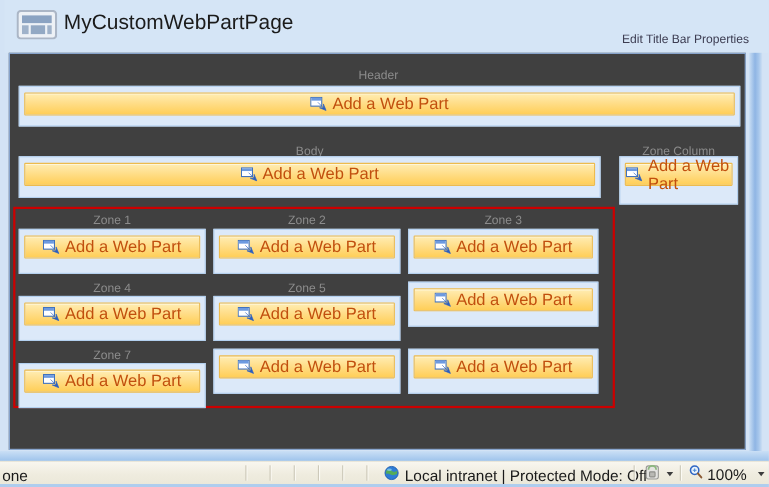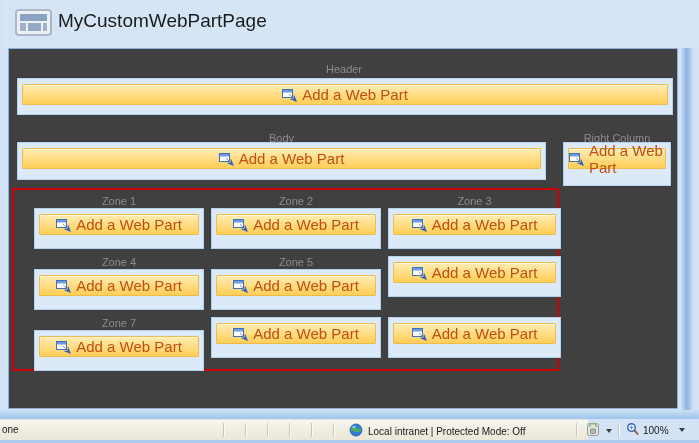--- a/index.html
+++ b/index.html
@@ -32,33 +32,33 @@
   .hdr-label { position:absolute; left:0; width:670px; top:14px; }
   .hdr-box { position:absolute; left:8px; top:29px; width:656px; height:37px; }
   .body-label { position:absolute; left:8px; width:529px; top:83px; }
   .body-box { position:absolute; left:8px; top:93px; width:529px; height:38px; }
   .rc-label { position:absolute; left:554px; width:108px; top:83px; }
   .rc-box { position:absolute; left:554px; top:93px; width:108px; height:44px; }
 
   .highlight-rect { position:absolute; left:3px; top:139px; width:547px; height:183px;
     border:2px solid #CC0000; pointer-events:none; }
 
-  .zones-grid { position:absolute; left:25px; top:146px; width:527px;
+  .zones-grid { position:absolute; left:8px; top:146px; width:527px;
     display:grid; grid-template-columns:170px 170px 173px; column-gap:7px; row-gap:7px; }
   .zcell .zone-label { margin-bottom:1px; }
   .zcell .zone-box { height:41px; }
 
   
   .bottom-strip { position:absolute; left:0; top:410px; width:699px; height:9px;
     background:linear-gradient(180deg,#CADFF5 0%,#9FC4EC 100%); }
 
   
-  .statusbar { position:absolute; left:0; top:419px; width:588px; height:21px;
+  .statusbar { position:absolute; left:0; top:419px; width:699px; height:21px;
     background:linear-gradient(180deg,#F8F6EF 0%,#EFECdf 55%,#EBE8DA 100%);
-    border-top:1px solid #E9E6D9; font-size:10px; color:#1A1A1A; }
+    border-top:1px solid #E9E6D9; font-size:14px; color:#1A1A1A; }
   .statusbar .left-text { position:absolute; left:2px; top:4px; }
   .sep { position:absolute; top:3px; width:2px; height:14px;
     border-left:1px solid #CDC9BA; border-right:1px solid #FBFAF4; }
   .zone-info { position:absolute; left:349px; top:3px; display:flex; align-items:center; }
   .zone-info .txt { margin-left:5px; }
   .sb-btn { position:absolute; top:2px; display:flex; align-items:center; cursor:pointer; }
   .caret { width:0; height:0; border-left:3px solid transparent; border-right:3px solid transparent;
     border-top:4px solid #3C3C3C; margin-left:6px; }
   .blue-base { position:absolute; left:0; top:440px; width:699px; height:3px; background:#AECDEE; }
 </style>
@@ -71,20 +71,21 @@
     <span class="wp-icon">
       <svg width="37" height="27" viewBox="0 0 37 27">
         <rect x="1" y="1" width="35" height="25" rx="3" fill="#EDF1F6" stroke="#ABB6C6" stroke-width="2"></rect>
         <rect x="5" y="5" width="27" height="7" fill="#8BA3C2"></rect>
         <rect x="5" y="14" width="6" height="8" fill="#9FB2CA"></rect>
         <rect x="13" y="14" width="13" height="8" fill="#93A9C4"></rect>
         <rect x="28" y="14" width="4" height="8" fill="#9FB2CA"></rect>
       </svg>
     </span>
     <div class="page-title">MyCustomWebPartPage</div>
+    <div class="edit-link">Edit Title Bar Properties</div>
   </div>
 
   <div class="panel">
 
     <div class="zone-label hdr-label">Header</div>
     <div class="zone-box hdr-box">
       <div class="add-btn">
         <span class="awp-ico">
           <svg width="15" height="13" viewBox="0 0 15 13">
             <rect x="0.5" y="0.5" width="10" height="8" fill="#FFFFFF" stroke="#4172BE"></rect>
@@ -103,21 +104,21 @@
           <svg width="15" height="13" viewBox="0 0 15 13">
             <rect x="0.5" y="0.5" width="10" height="8" fill="#FFFFFF" stroke="#4172BE"></rect>
             <rect x="1" y="1" width="9" height="2.5" fill="#6D9AE0"></rect>
             <path d="M7 5 L12 10 L12 6.5 L14.5 12.5 L8.5 10 L12 10" fill="#2B5FC0" stroke="#2B5FC0" stroke-width="0.6"></path>
           </svg>
         </span>
         <span class="lbl">Add a Web Part</span>
       </div>
     </div>
 
-    <div class="zone-label rc-label">Right Column</div>
+    <div class="zone-label rc-label">Zone Column</div>
     <div class="zone-box rc-box">
       <div class="add-btn">
         <span class="awp-ico">
           <svg width="15" height="13" viewBox="0 0 15 13">
             <rect x="0.5" y="0.5" width="10" height="8" fill="#FFFFFF" stroke="#4172BE"></rect>
             <rect x="1" y="1" width="9" height="2.5" fill="#6D9AE0"></rect>
             <path d="M7 5 L12 10 L12 6.5 L14.5 12.5 L8.5 10 L12 10" fill="#2B5FC0" stroke="#2B5FC0" stroke-width="0.6"></path>
           </svg>
         </span>
         <span class="lbl">Add a Web Part</span>

